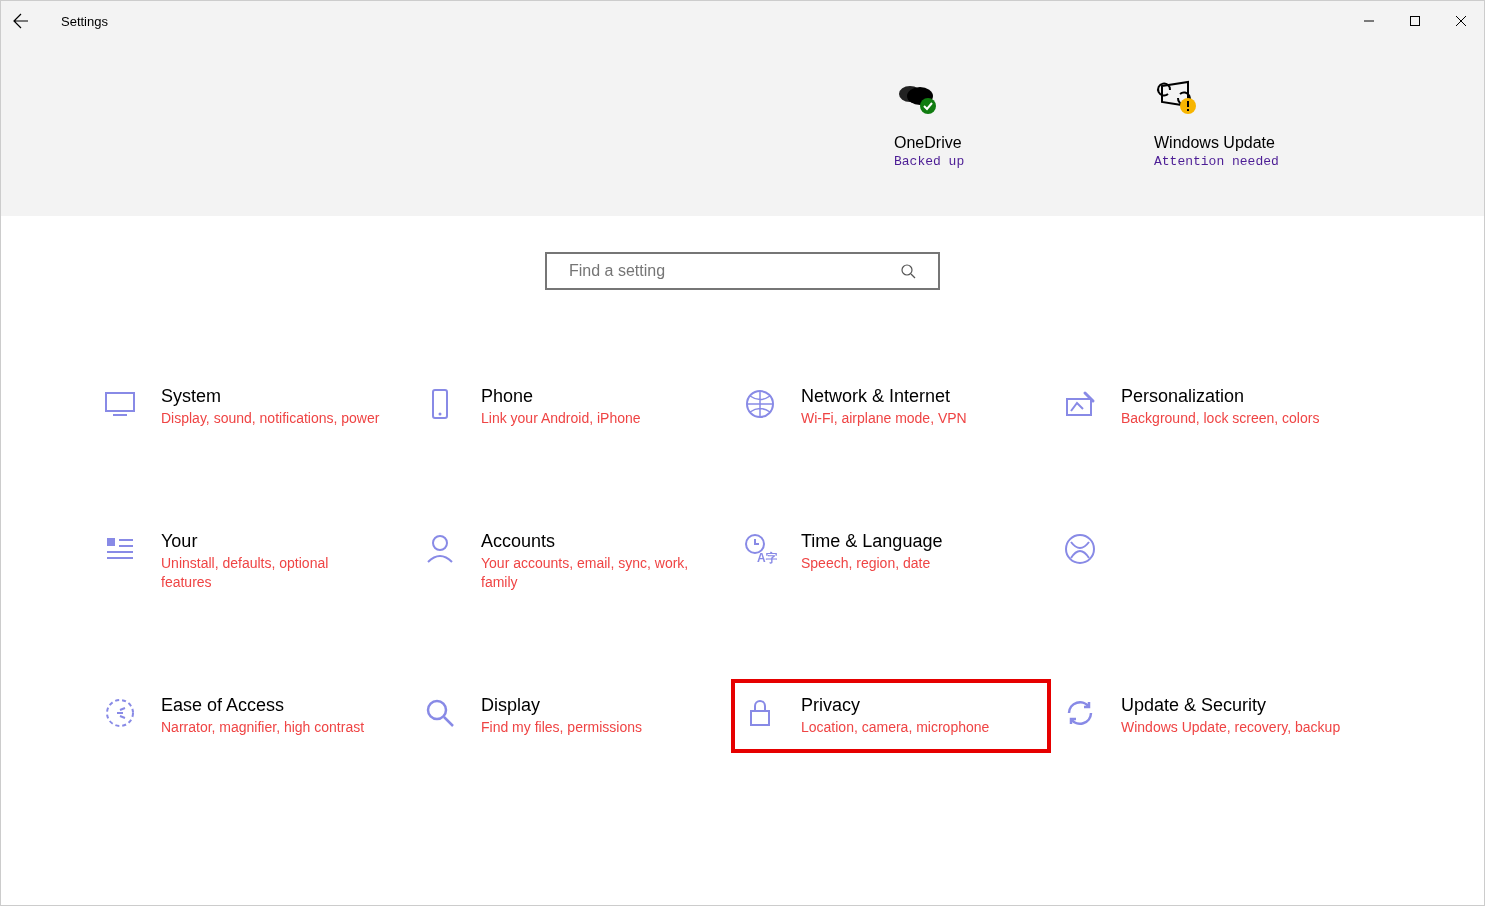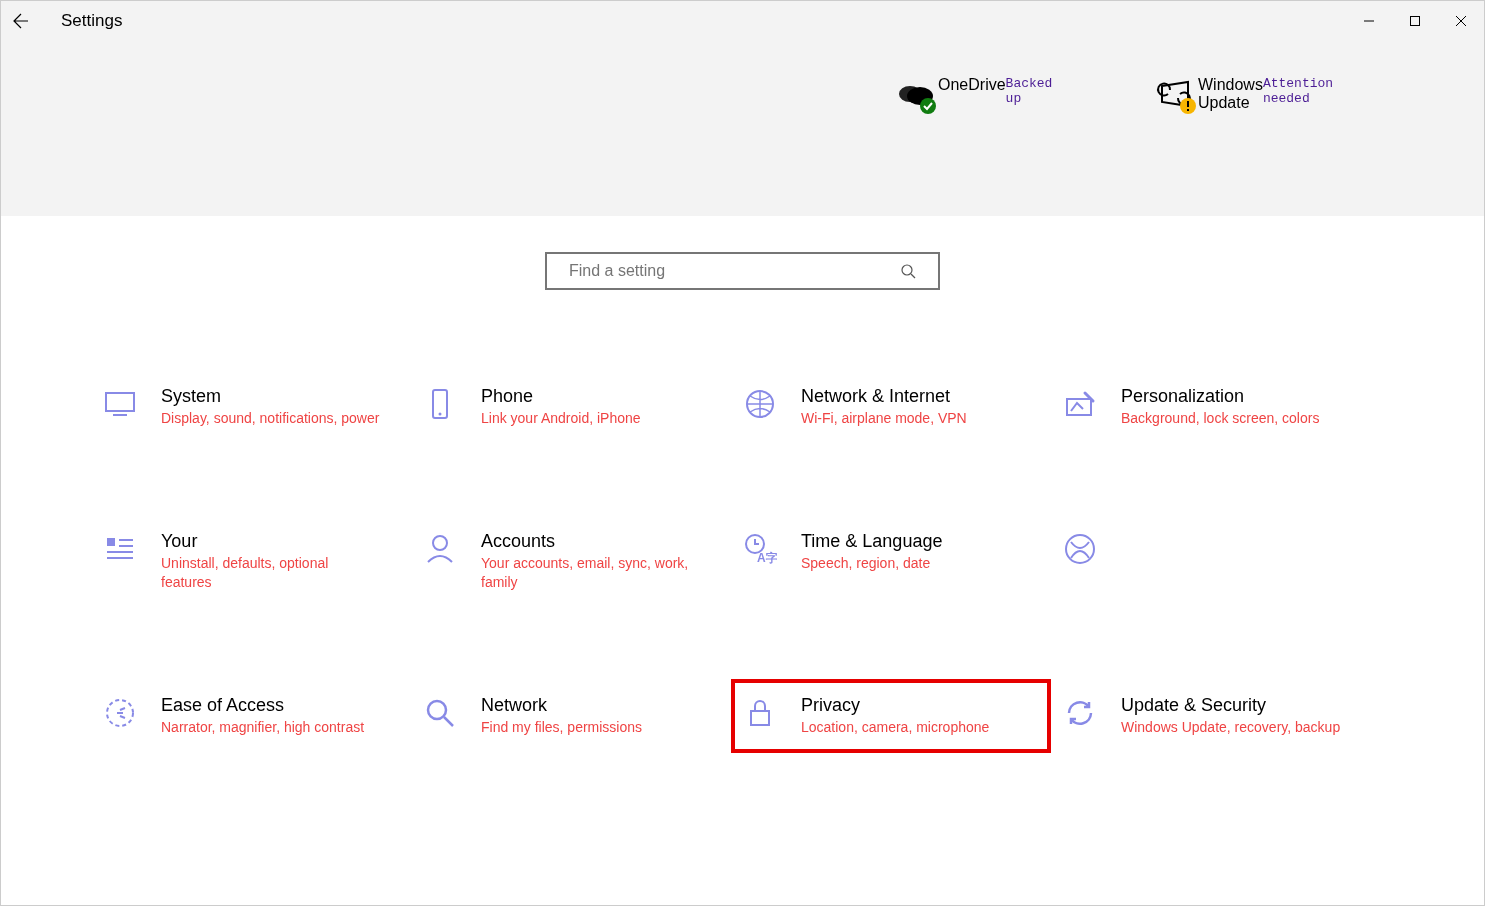--- a/index.html
+++ b/index.html
@@ -19,21 +19,21 @@
     align-items: center;
     background: #f3f3f3;
   }
   .back-btn {
     width: 40px; height: 40px;
     display: flex; align-items: center; justify-content: center;
     cursor: pointer;
   }
   .win-title {
     padding-left: 20px;
-    font-size: 17px;
+    font-size: 13px;
   }
   .win-controls {
     margin-left: auto;
     display: flex;
   }
   .win-ctrl {
     width: 46px; height: 40px;
     display: flex; align-items: center; justify-content: center;
     cursor: pointer;
   }
@@ -41,21 +41,21 @@
     background: #f3f3f3;
     height: 175px;
     display: flex;
     justify-content: flex-end;
     padding-right: 180px;
     padding-top: 35px;
     gap: 110px;
   }
   .status-card {
     display: flex;
-    flex-direction: row;
+    flex-direction: column;
     align-items: flex-start;
     cursor: pointer;
     width: 150px;
   }
   .status-icon {
     width: 44px; height: 44px;
     position: relative;
     margin-bottom: 14px;
   }
   .status-title { font-size: 16px; margin-bottom: 2px;}
@@ -298,21 +298,21 @@
     </div>
 
     <div class="cat">
       <div class="cat-icon">
         <svg width="34" height="34" viewBox="0 0 34 34">
             <circle cx="14" cy="14" r="9" stroke="#888ae6" stroke-width="2.5" fill="none"></circle>
             <path d="M21 21 L30 30" stroke="#888ae6" stroke-width="2.5"></path>
           </svg>
       </div>
       <div class="cat-text">
-        <div class="cat-title">Network</div>
+        <div class="cat-title">Display</div>
         <div class="cat-desc">Find my files, permissions</div>
       </div>
     </div>
 
     <div class="cat highlight">
       <div class="cat-icon">
         <svg width="34" height="34" viewBox="0 0 34 34">
             <rect x="8" y="15" width="18" height="14" stroke="#888ae6" stroke-width="2" fill="none"></rect>
             <path d="M12 15 V10 a5 5 0 0 1 10 0 V15" stroke="#888ae6" stroke-width="2" fill="none"></path>
           </svg>

